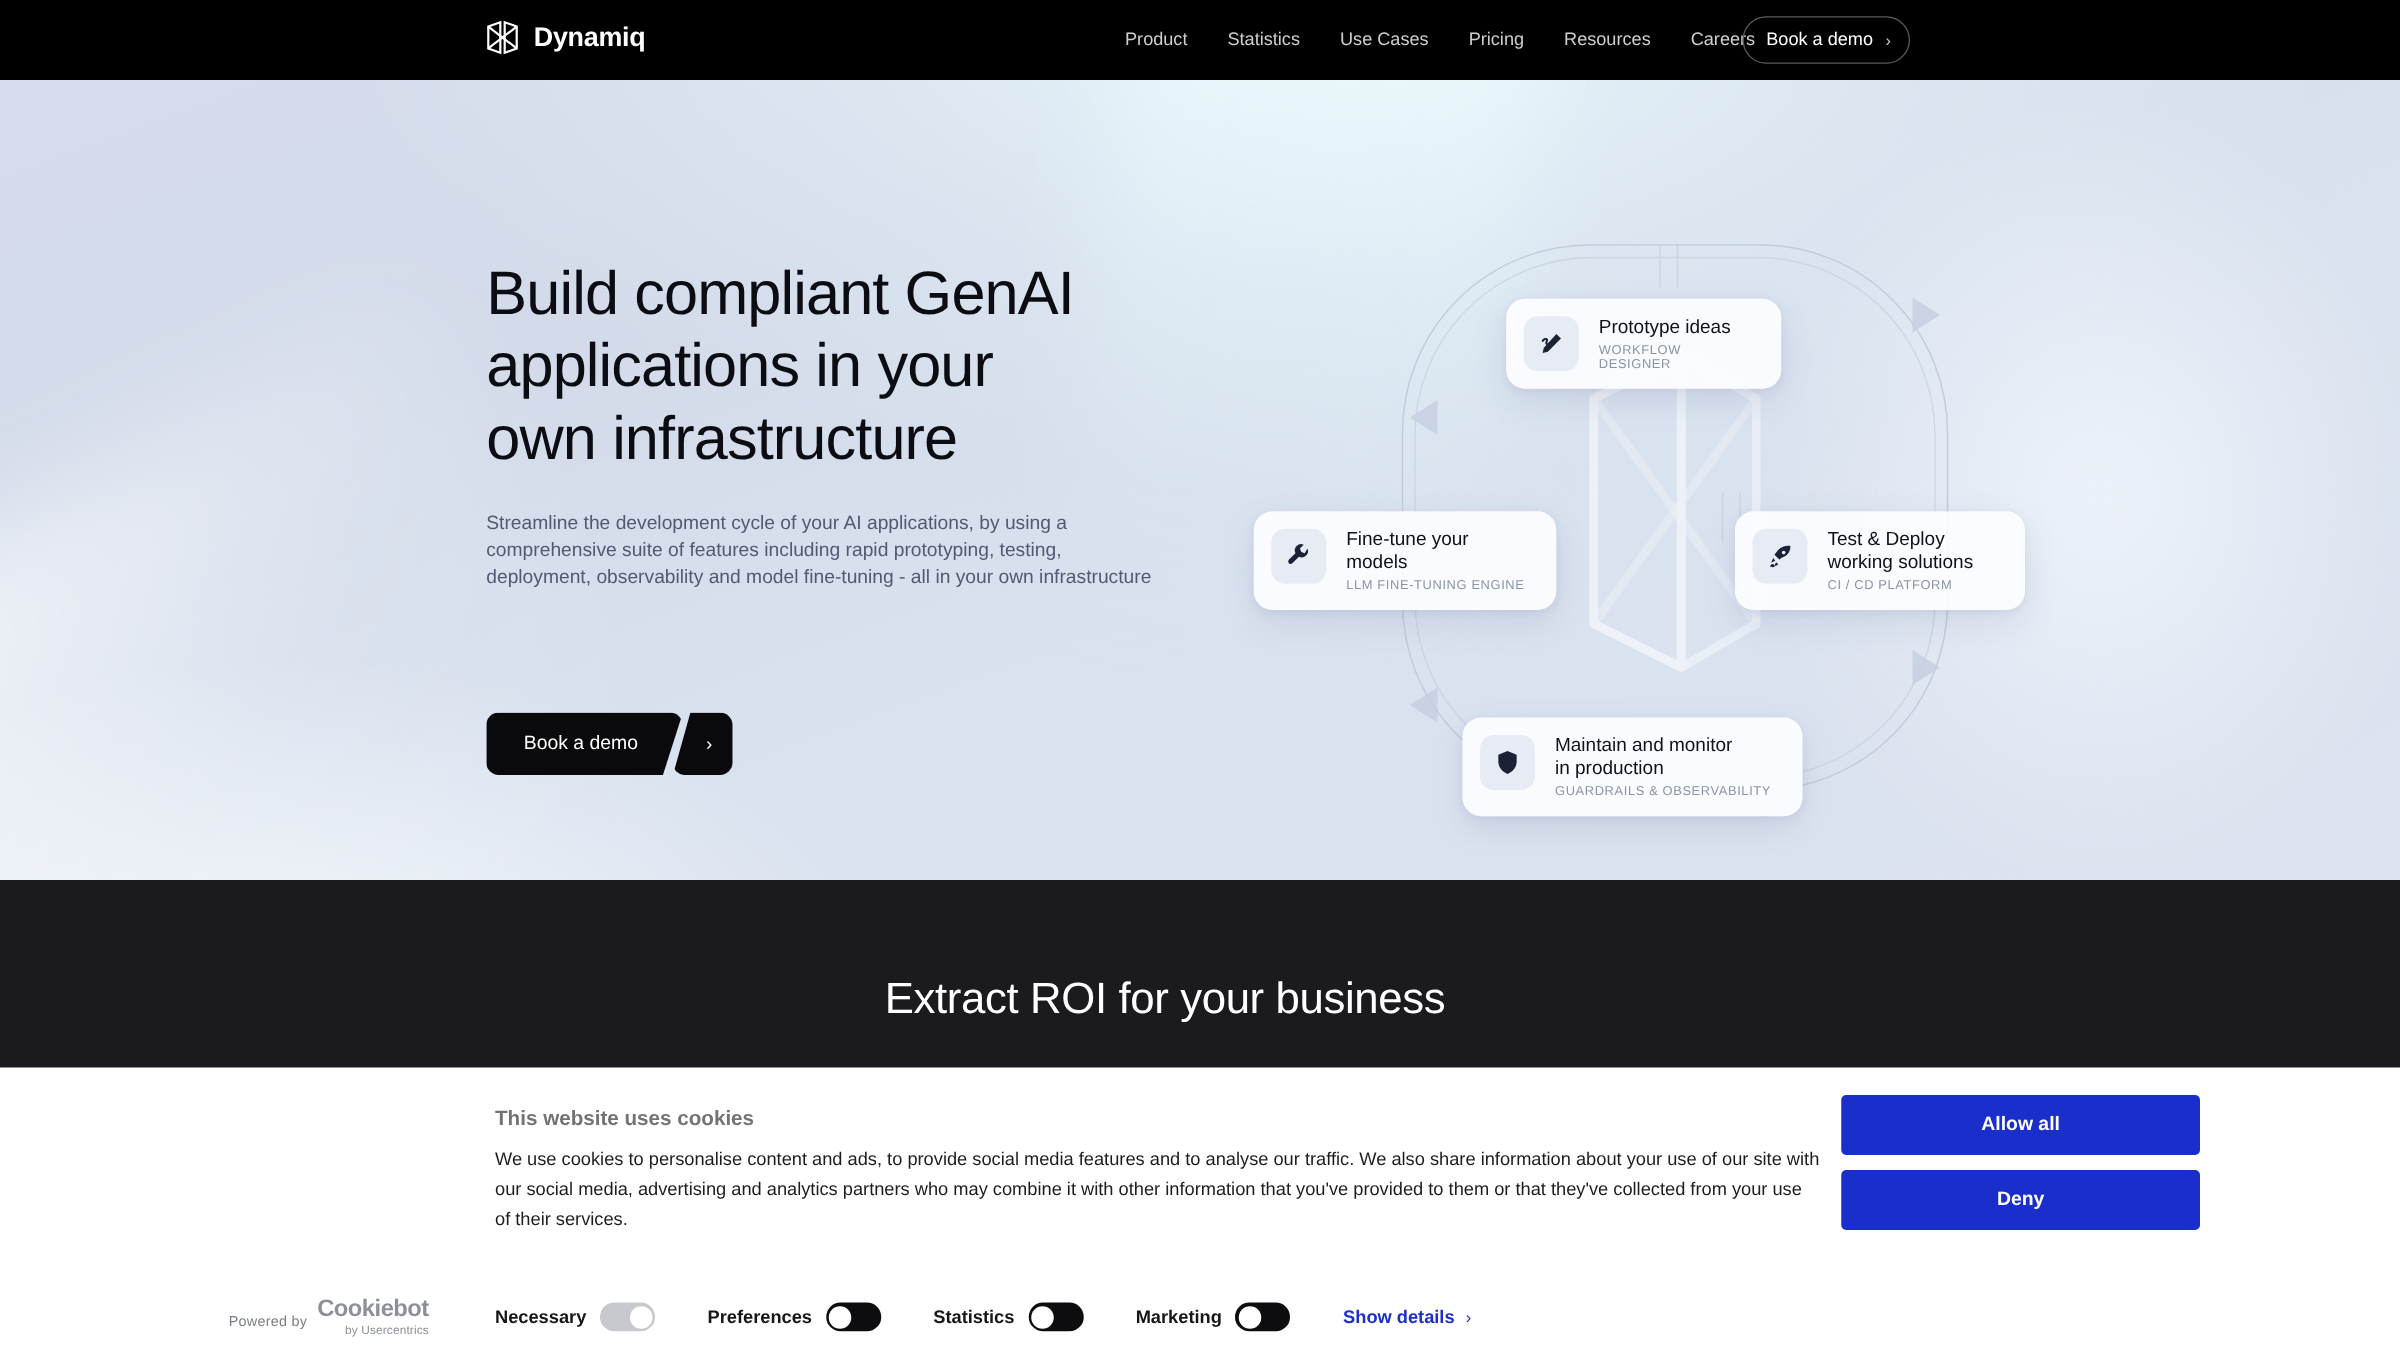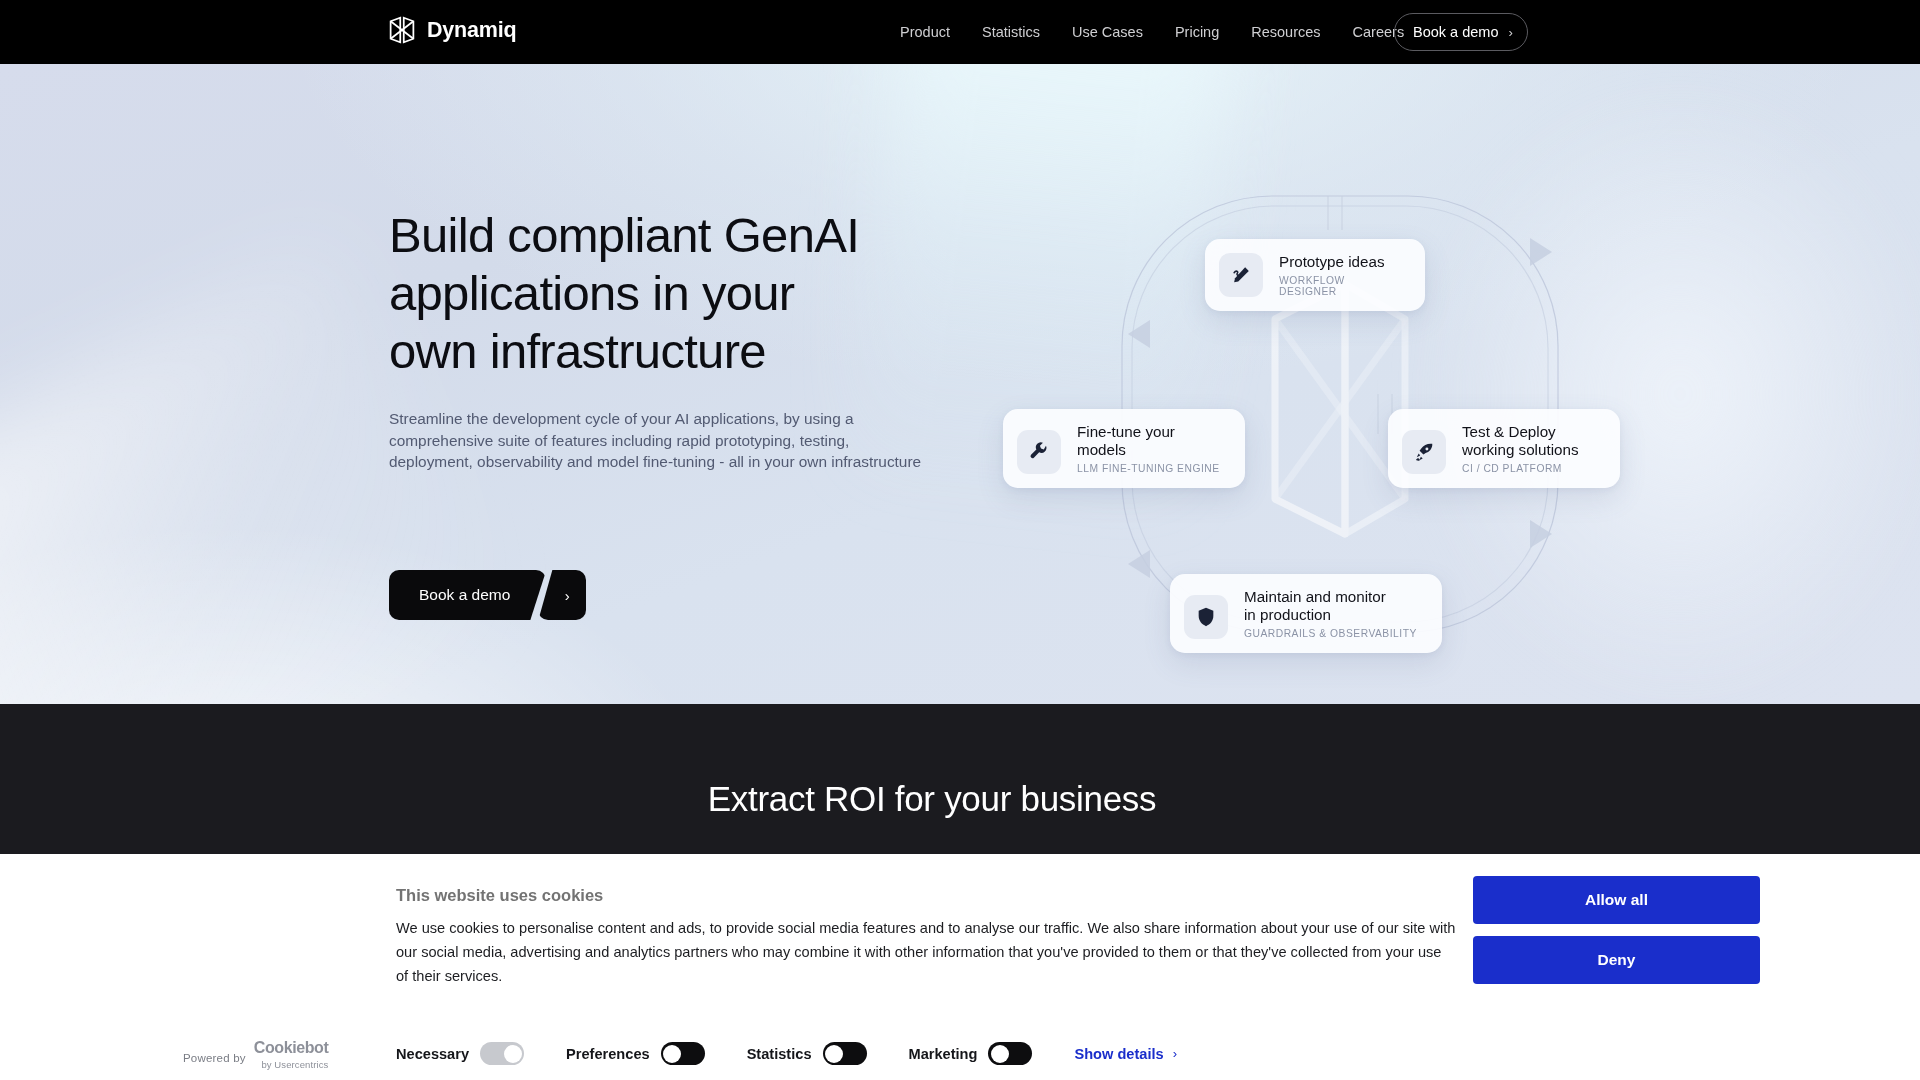--- a/index.html
+++ b/index.html
@@ -202,21 +202,21 @@
     height: 560px;
   }
   .ring-svg { position: absolute; inset: 0; width: 560px; height: 560px; }
 
   .feature-card {
     position: absolute;
     background: rgba(252,253,255,0.92);
     border-radius: 15px;
     box-shadow: 0 10px 28px rgba(84,98,140,0.14), 0 2px 6px rgba(84,98,140,0.08);
     display: flex;
-    align-items: flex-end;
+    align-items: flex-start;
     gap: 16px;
     padding: 14px 22px 14px 14px;
     cursor: pointer;
   }
   .fc-icon {
     width: 44px; height: 44px;
     flex: 0 0 44px;
     border-radius: 11px;
     background: #e7ebf3;
     display: flex;
@@ -334,21 +334,21 @@
     gap: 8px;
     user-select: none;
   }
   .cb-powered {
     font-size: 11.5px;
     color: #7a7d85;
     letter-spacing: 0.2px;
     padding-bottom: 6px;
   }
   .cb-name {
-    font-size: 16px;
+    font-size: 19px;
     font-weight: 700;
     color: #8d9099;
     line-height: 20px;
     letter-spacing: -0.4px;
   }
   .cb-by {
     font-size: 9.5px;
     color: #8d9099;
     text-align: right;
     letter-spacing: 0.1px;

